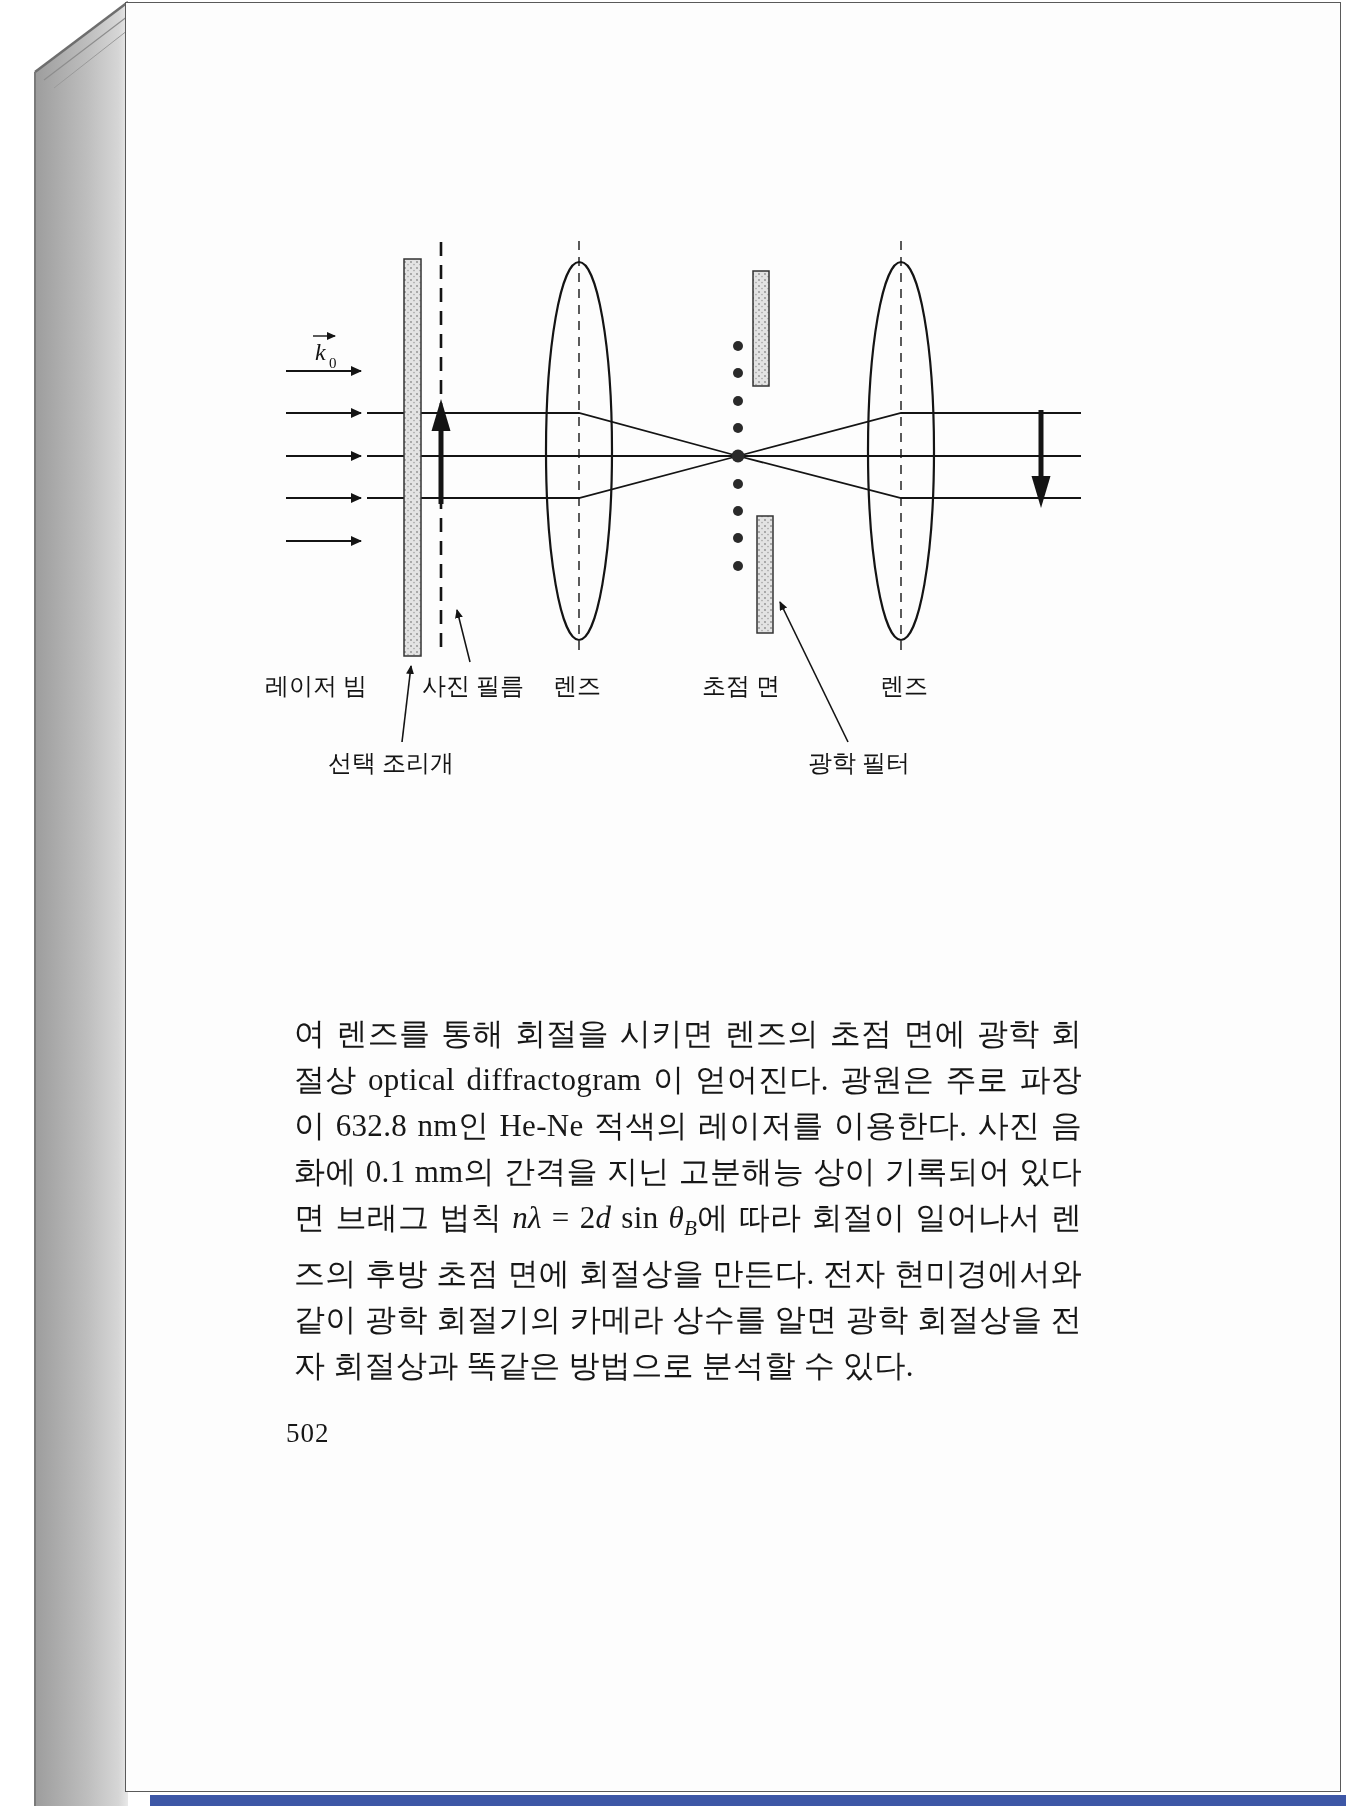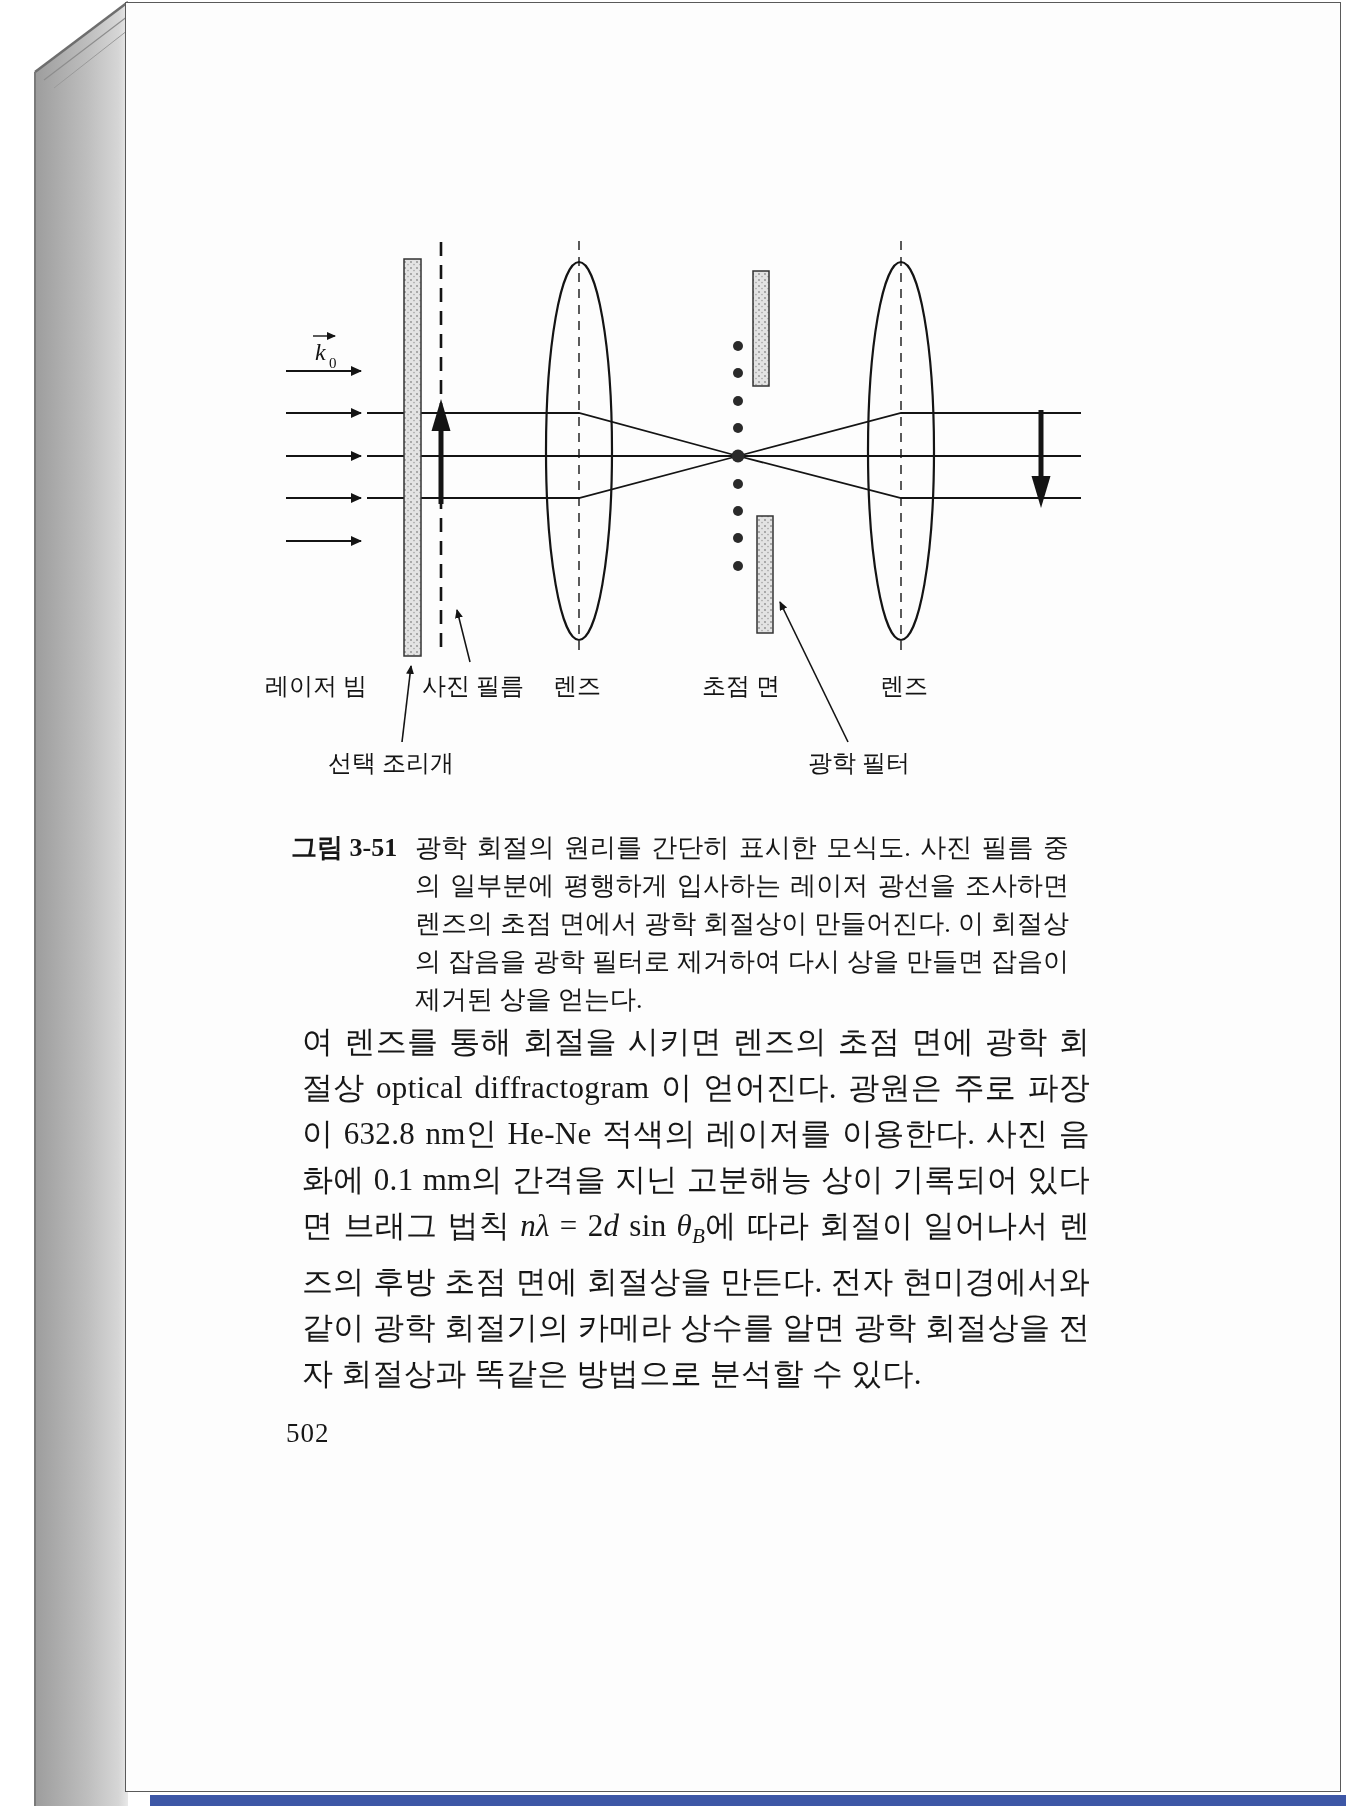--- a/index.html
+++ b/index.html
@@ -15,21 +15,21 @@
   .diagram{position:absolute;left:145px;top:233px;width:960px;height:555px;overflow:visible;}
   .diagram text{fill:#141414;}
   .dlabel{font-size:24px;}
   .caption{
     position:absolute;left:165px;top:826px;width:778px;display:flex;
     font-size:26px;line-height:38px;
   }
   .caption-label{flex:0 0 124px;font-weight:bold;white-space:nowrap;}
   .caption-text{flex:1 1 auto;text-align:justify;}
   .body-text{
-    position:absolute;left:160px;top:1000px;width:788px;margin:16px;
+    position:absolute;left:160px;top:1000px;width:788px;margin:8px;
     font-size:31px;line-height:46px;text-align:justify;letter-spacing:0.3px;
   }
   .seg-italic{font-style:italic;}
   .seg-sub{font-size:0.68em;}
   .seg-latin{letter-spacing:0.4px;}
   .page-number{
     position:absolute;left:160px;top:1415px;font-size:27px;font-weight:normal;letter-spacing:1px;
   }
 </style>
 </head>
@@ -132,23 +132,19 @@
       <text class="dlabel" x="120" y="535" text-anchor="middle">선택 조리개</text>
       <text class="dlabel" x="588" y="535" text-anchor="middle">광학 필터</text>
 
       <g stroke="#141414" stroke-width="1.6">
         <line x1="199" y1="426" x2="186" y2="374" marker-end="url(#arrS)"></line>
         <line x1="131" y1="506" x2="140" y2="430" marker-end="url(#arrS)"></line>
         <line x1="577" y1="506" x2="509" y2="366" marker-end="url(#arrS)"></line>
       </g>
     </svg>
 
-    <div class="caption">
-      <span class="caption-label">그림 3-51</span>
-      <span class="caption-text">광학 회절의 원리를 간단히 표시한 모식도. 사진 필름 중의 일부분에 평행하게 입사하는 레이저 광선을 조사하면 렌즈의 초점 면에서 광학 회절상이 만들어진다. 이 회절상의 잡음을 광학 필터로 제거하여 다시 상을 만들면 잡음이 제거된 상을 얻는다.</span>
-    </div>
 
     <p class="body-text"><span>여 렌즈를 통해 회절을 시키면 렌즈의 초점 면에 광학 회절상 </span><span class="seg-latin">optical diffractogram</span><span> 이 얻어진다. 광원은 주로 파장이 632.8 nm인 He-Ne 적색의 레이저를 이용한다. 사진 음화에 0.1 mm의 간격을 지닌 고분해능 상이 기록되어 있다면 브래그 법칙 </span><span class="seg-italic">nλ</span><span> = 2</span><span class="seg-italic">d</span><span> sin </span><span class="seg-italic">θ</span><sub class="seg-italic seg-sub">B</sub><span>에 따라 회절이 일어나서 렌즈의 후방 초점 면에 회절상을 만든다. 전자 현미경에서와 같이 광학 회절기의 카메라 상수를 알면 광학 회절상을 전자 회절상과 똑같은 방법으로 분석할 수 있다.</span></p>
 
     <div class="page-number">502</div>
 
   </div>
 </div>
 
 </body></html>

